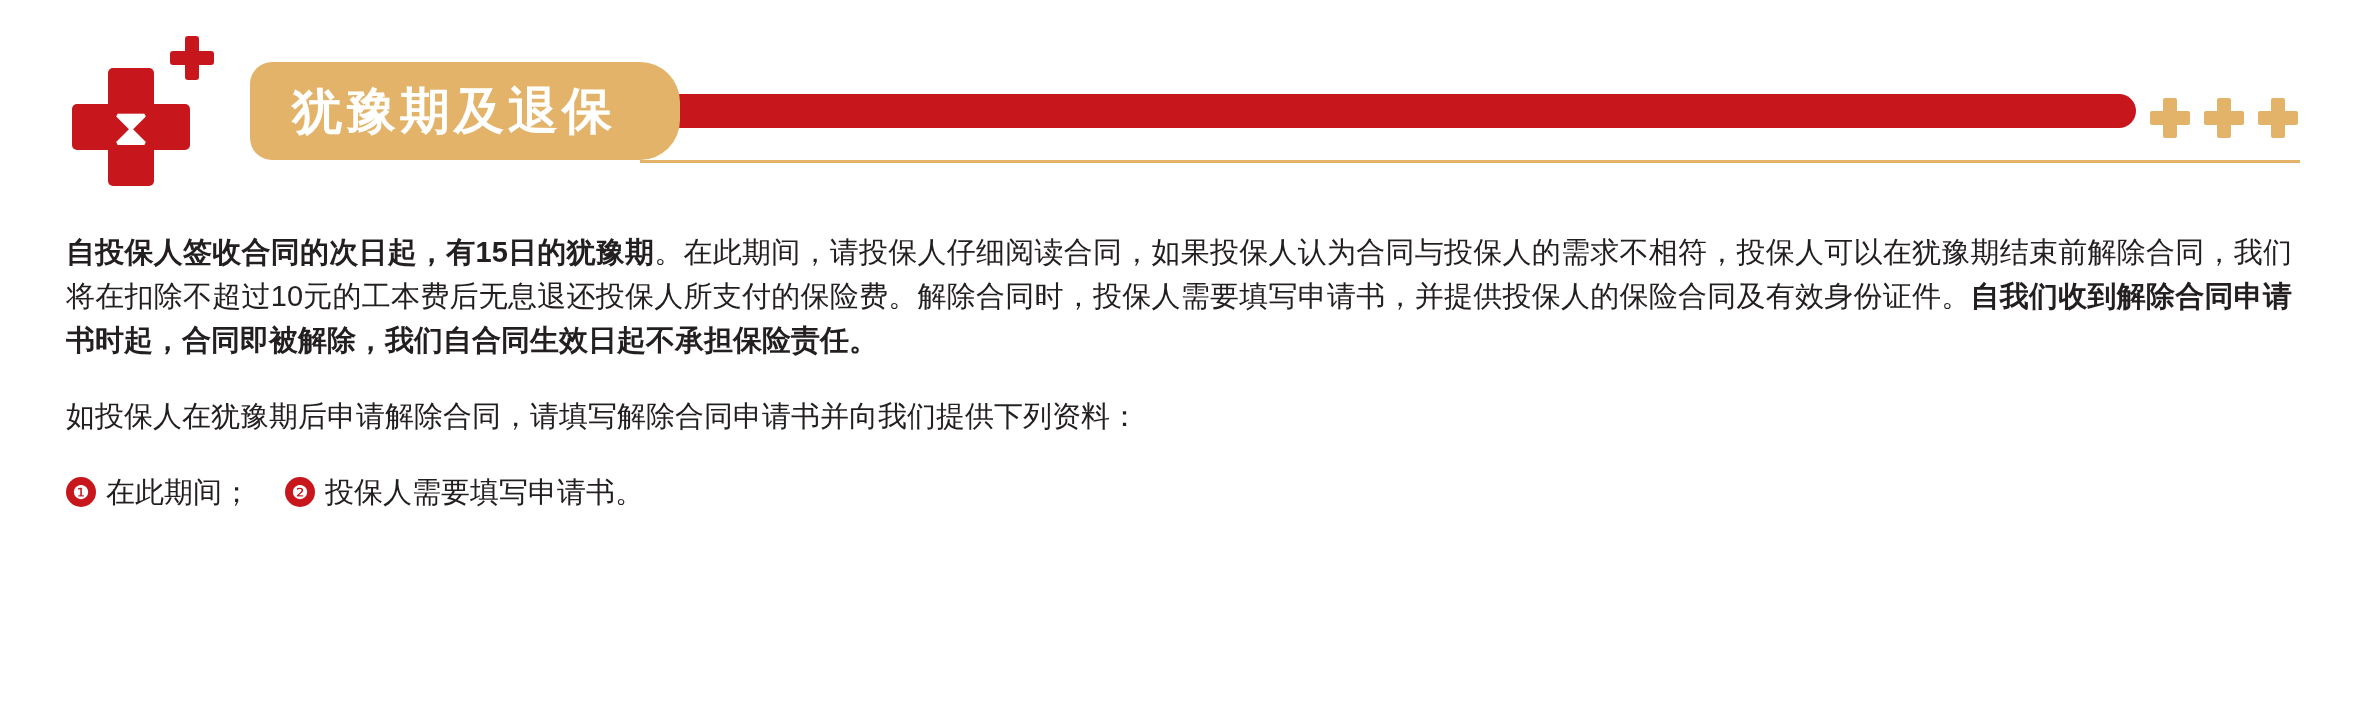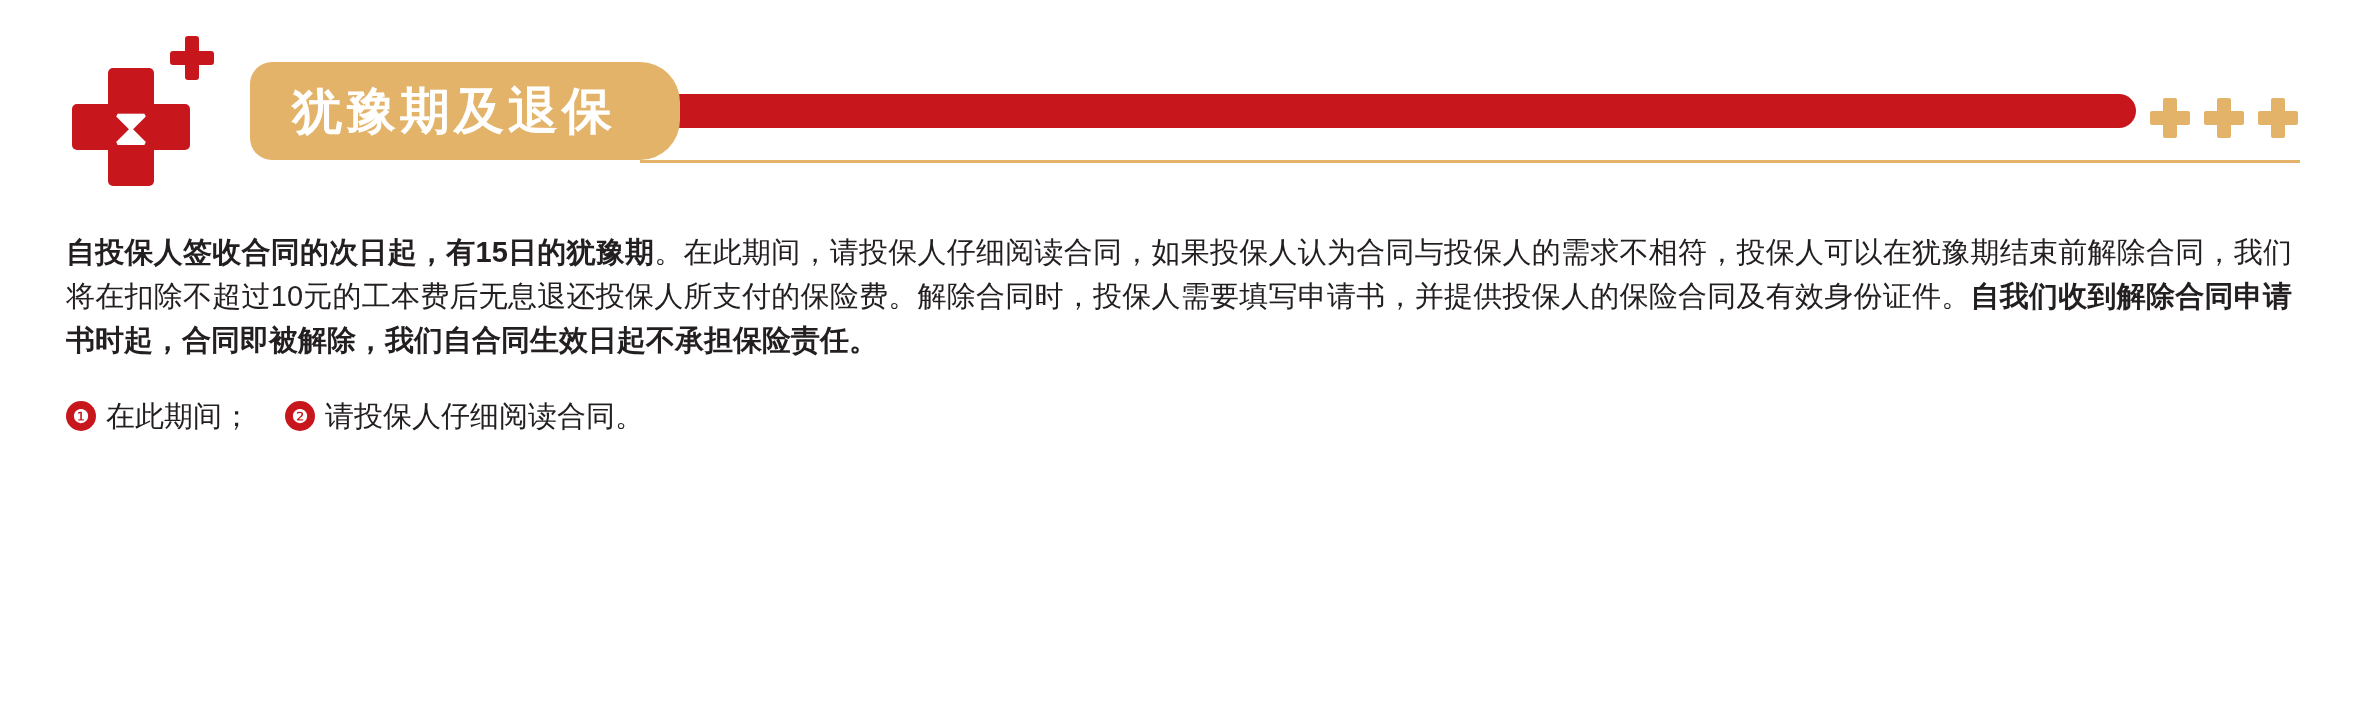--- a/index.html
+++ b/index.html
@@ -250,23 +250,24 @@
         <div class="gv"></div>
         <div class="gh"></div>
       </div>
     </div>
   </div>
 
   <div class="content">
 
     <p class="para"><span class="b">自投保人签收合同的次日起，有15日的犹豫期</span><span>。在此期间，请投保人仔细阅读合同，如果投保人认为合同与投保人的需求不相符，投保人可以在犹豫期结束前解除合同，我们将在扣除不超过10元的工本费后无息退还投保人所支付的保险费。解除合同时，投保人需要填写申请书，并提供投保人的保险合同及有效身份证件。</span><span class="b">自我们收到解除合同申请书时起，合同即被解除，我们自合同生效日起不承担保险责任。</span></p>
 
+    <p class="para">如投保人在犹豫期后申请解除合同，请填写解除合同申请书并向我们提供下列资料：</p>
 
     <div class="list-line">
       <span class="num-badge">❶</span>
       <span class="list-item-text">在此期间；</span>
       <span class="num-badge">❷</span>
-      <span class="list-item-text last">请投保人仔细阅读合同。</span>
+      <span class="list-item-text last">投保人需要填写申请书。</span>
     </div>
 
 
   </div>
 </div>
 
 </body></html>

